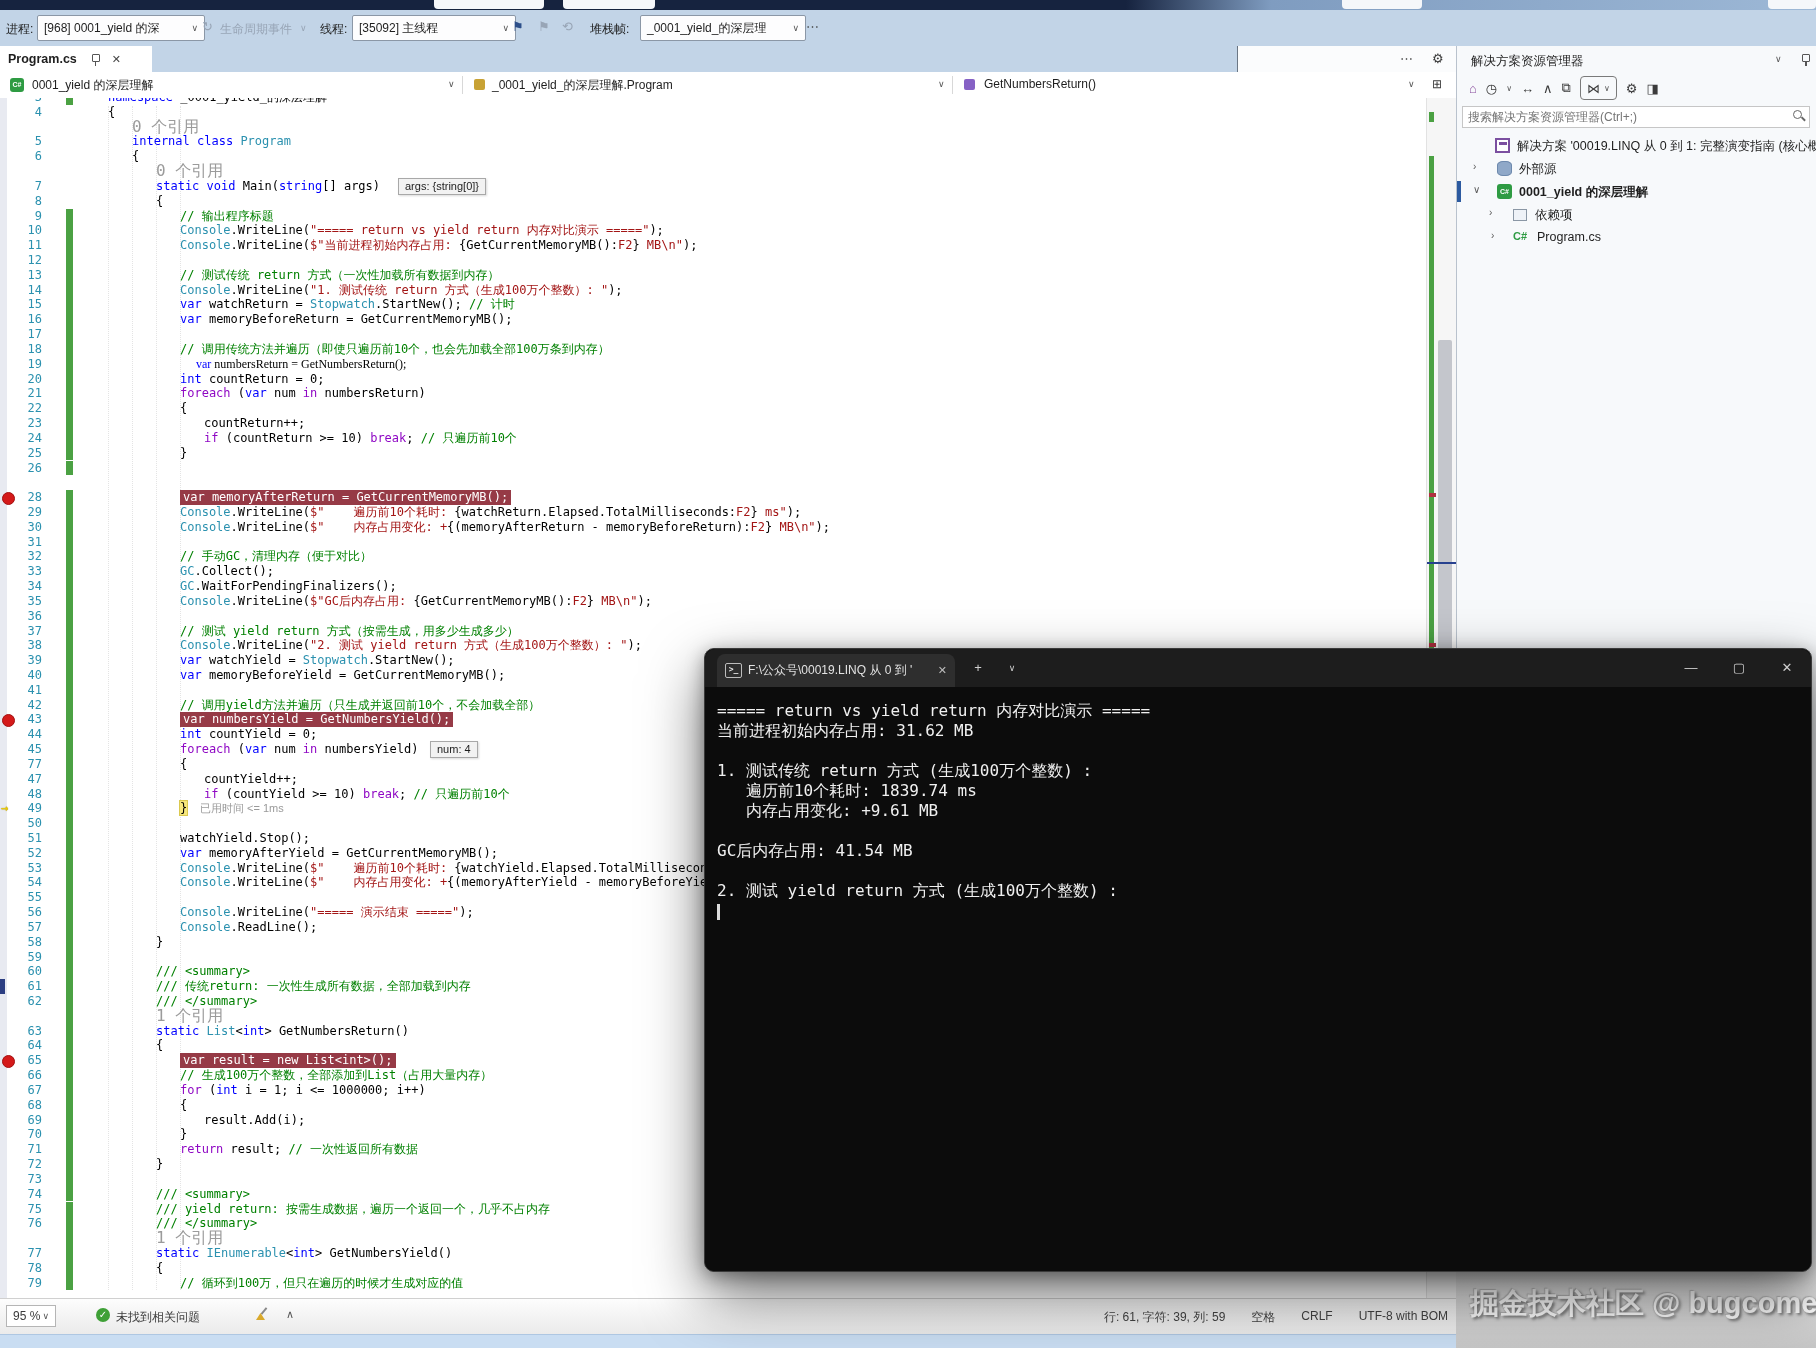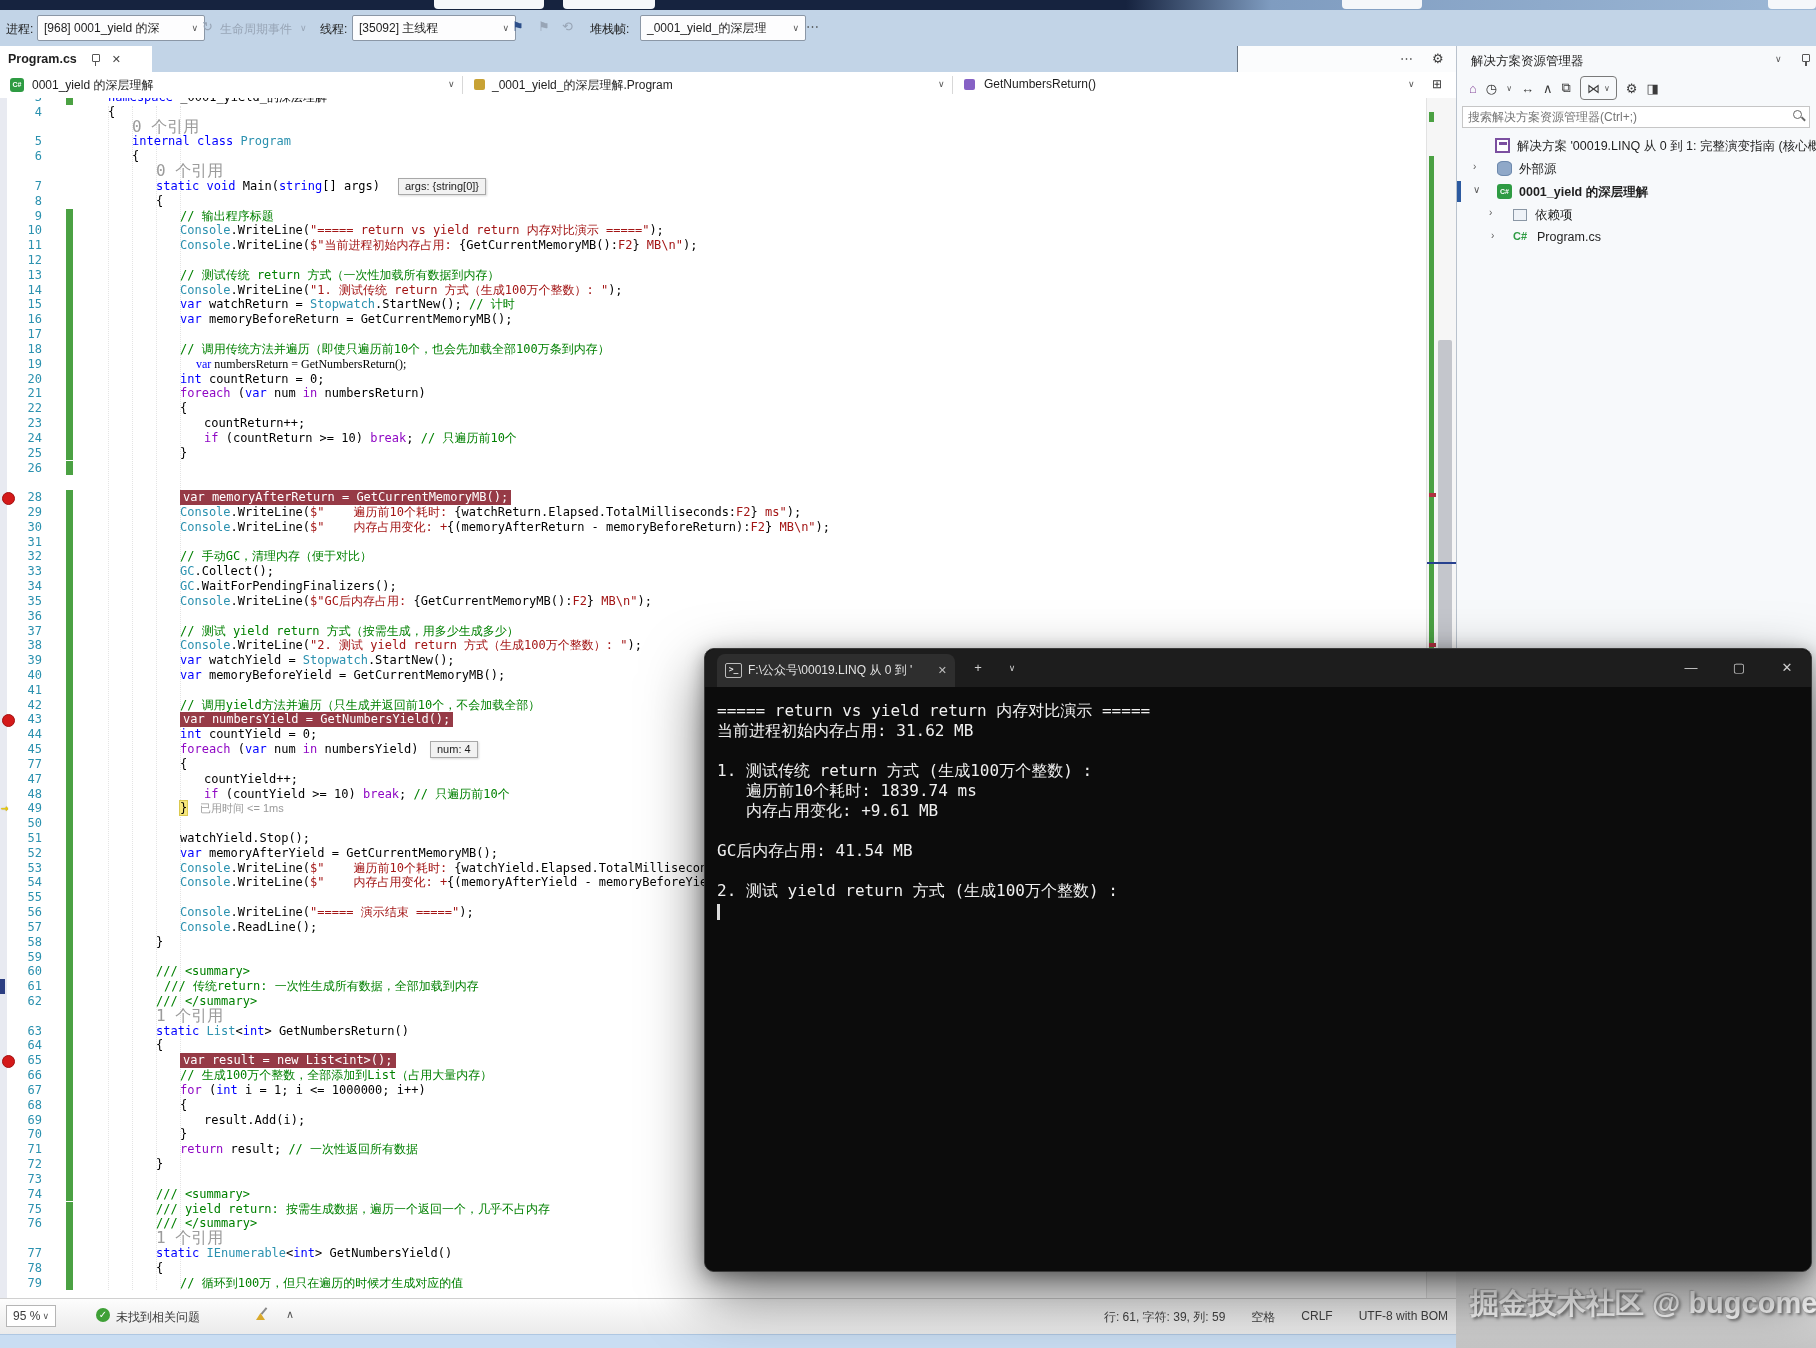--- a/index.html
+++ b/index.html
@@ -479,21 +479,21 @@
       </div>
       <div class="crow" style="top: 866.38px;">
         <span class="lnum">60</span>
         <span class="gbar"></span>
         <span class="code" style="left: 156px;"><span class="sg">/// &lt;summary&gt;</span></span>
       </div>
       <div class="crow" style="top: 881.2px;">
         <span class="mark"></span>
         <span class="lnum">61</span>
         <span class="gbar"></span>
-        <span class="code" style="left: 164px;"><span class="sg">/// 传统return: 一次性生成所有数据，全部加载到内存</span></span>
+        <span class="code" style="left: 156px;"><span class="sg">/// 传统return: 一次性生成所有数据，全部加载到内存</span></span>
       </div>
       <div class="crow" style="top: 896.02px;">
         <span class="lnum">62</span>
         <span class="gbar"></span>
         <span class="code" style="left: 156px;"><span class="sg">/// &lt;/summary&gt;</span></span>
       </div>
       <div class="crow" style="top: 910.84px;">
         <span class="gbar"></span>
         <span class="lens" style="left: 156px;">1 个引用</span>
       </div>

